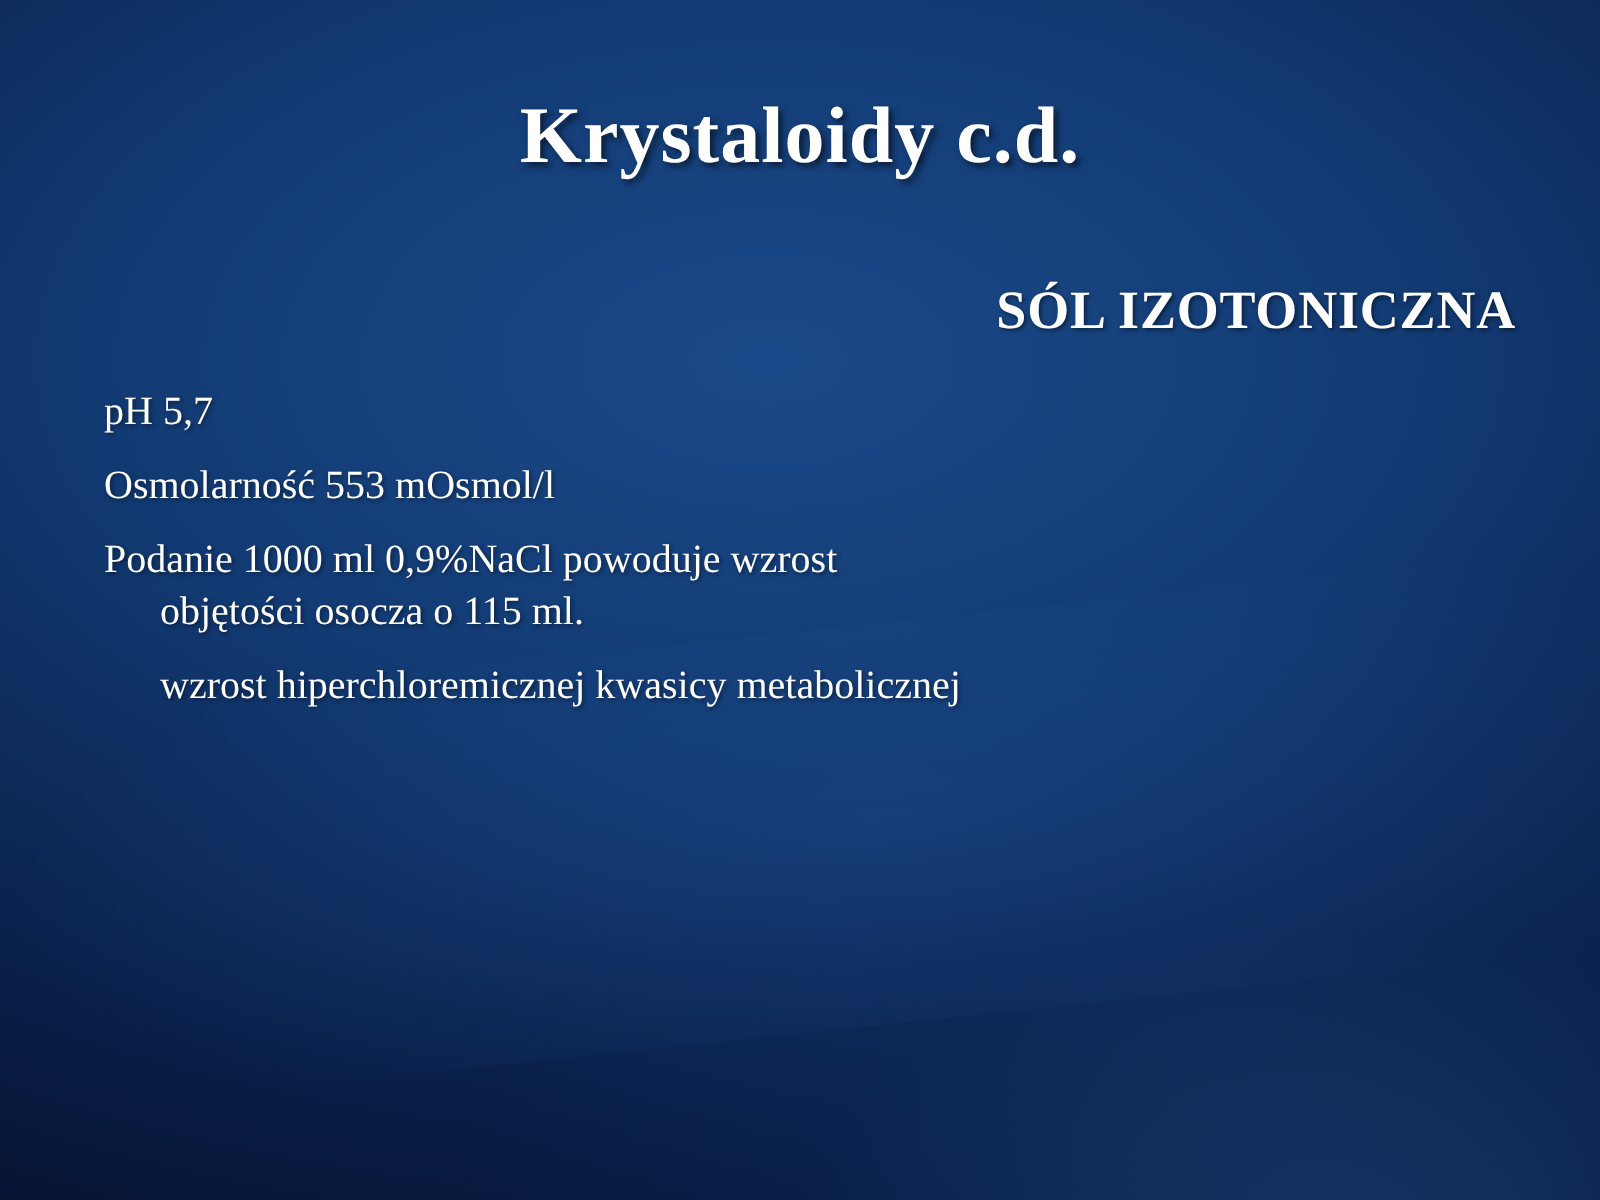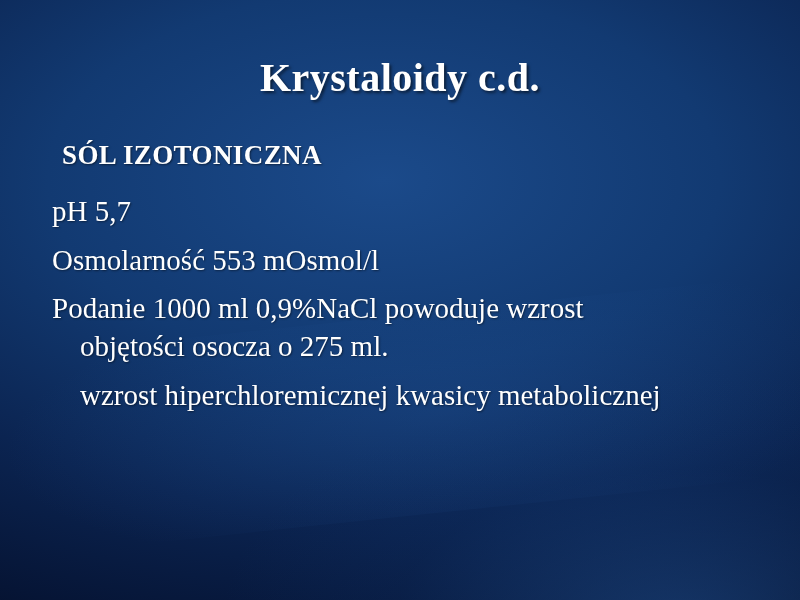--- a/index.html
+++ b/index.html
@@ -36,57 +36,57 @@
     position: absolute;
     left: -10%; top: 52%;
     width: 130%; height: 200px;
     background: radial-gradient(ellipse 60% 100% at 50% 50%, rgba(35,85,155,0.30) 0%, rgba(0,0,0,0) 70%);
     transform: rotate(-6deg);
     pointer-events: none;
   }
 
   .title {
     position: absolute;
-    top: 54px;
+    top: 44px;
     left: 0;
     width: 800px;
     text-align: center;
     font-family: "Liberation Serif", serif;
     font-weight: bold;
     font-size: 40px;
     letter-spacing: 0.5px;
     text-shadow: 2px 2px 3px rgba(0,0,0,0.55);
     z-index: 2;
   }
 
   .body-area {
     position: absolute;
     top: 140px;
     left: 44px;
     width: 714px;
     z-index: 2;
   }
 
   .subtitle {
-    text-align: left;
+    text-align: right;
     font-weight: bold;
     font-size: 27px;
     letter-spacing: 0.4px;
     margin: 0 0 22px 0;
     padding-left: 18px;
     text-shadow: 1px 1px 2px rgba(0,0,0,0.5);
   }
 
   .bullets {
     list-style: none;
     margin: 0;
     padding: 0;
   }
   .bullets li {
-    font-size: 29px;
+    font-size: 20px;
     line-height: 1.30;
     margin: 0 0 11px 0;
     padding-left: 8px;
     text-indent: 0;
     text-shadow: 1px 1px 2px rgba(0,0,0,0.45);
   }
   .bullets li .cont {
     display: block;
     padding-left: 28px;
   }
@@ -106,21 +106,21 @@
       <li>
         <span>pH 5,7</span>
         <span class="cont"></span>
       </li>
       <li>
         <span>Osmolarność 553 mOsmol/l</span>
         <span class="cont"></span>
       </li>
       <li>
         <span>Podanie 1000 ml 0,9%NaCl powoduje wzrost</span>
-        <span class="cont">objętości osocza o 275 ml.</span>
+        <span class="cont">objętości osocza o 115 ml.</span>
       </li>
       <li>
         <span class="cont">wzrost hiperchloremicznej kwasicy metabolicznej</span>
       </li>
     </ul>
 
   </div>
 </div>
 
 </body></html>

